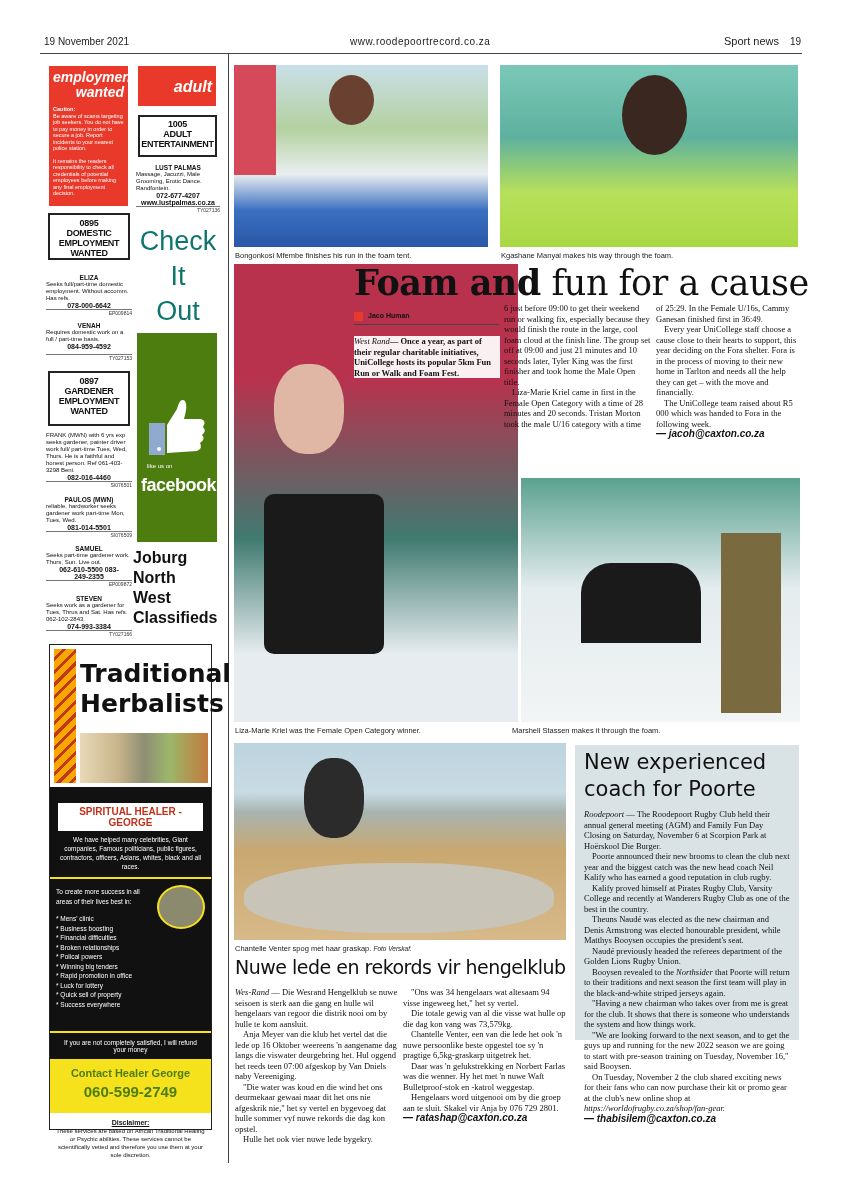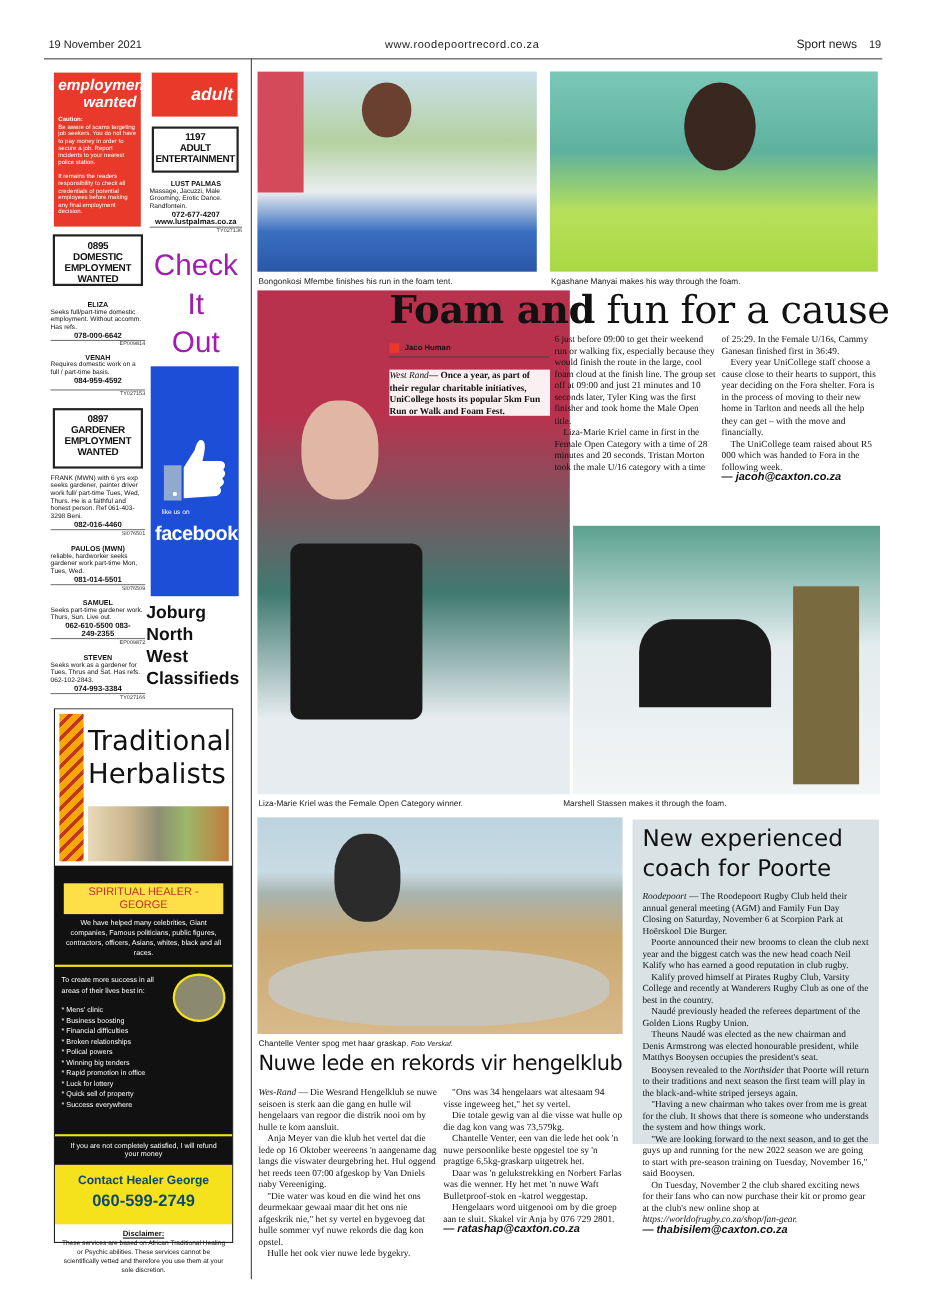--- a/index.html
+++ b/index.html
@@ -12,35 +12,35 @@
   .redbox{background:#e8392a;color:#fff}
   .emp{left:49px;top:66px;width:79px;height:140px;padding:4px}
   .emp .t{font-weight:bold;font-style:italic;font-size:14px;line-height:15px;text-align:right}
   .emp .b{font-size:5.5px;line-height:6.5px;margin-top:6px}
   .adult{left:138px;top:66px;width:78px;height:40px;font-weight:bold;font-style:italic;font-size:16px;text-align:right;padding:12px 4px 0 0}
   .catbox{border:2px solid #222;text-align:center;font-weight:bold;font-size:9px;line-height:10px;font-family:"Liberation Sans",sans-serif;letter-spacing:-0.3px}
   .ad{text-align:center;font-size:6px;line-height:7px}
   .ad .n{font-weight:bold;font-size:6.5px}
   .ad .ph{font-weight:bold;font-size:7px}
   .ad .code{text-align:right;font-size:5px;border-top:1px solid #777;color:#333}
-  .checkit{left:133px;top:224px;width:90px;text-align:center;font-size:27px;line-height:35px;color:#a21caf}
-  .fb{left:137px;top:333px;width:80px;height:209px;background:#1d4ed8;color:#fff}
+  .checkit{left:133px;top:224px;width:90px;text-align:center;font-size:27px;line-height:35px;color:#0f766e}
+  .fb{left:137px;top:333px;width:80px;height:209px;background:#4d7c0f;color:#fff}
   .fb .like{position:absolute;left:10px;top:130px;font-size:6px}
   .fb .word{position:absolute;left:4px;top:142px;font-size:18px;font-weight:bold;letter-spacing:-0.5px}
   .jnw{left:133px;top:548px;width:90px;text-align:left;font-weight:bold;font-size:16px;line-height:20px}
   .healer{left:49px;top:644px;width:163px;height:486px;border:1px solid #222}
   .healer .top{height:142px;background:#fff;position:relative}
   .healer .zig{position:absolute;left:4px;top:4px;width:22px;height:134px;background:repeating-linear-gradient(135deg,#f7a800 0 6px,#c0391b 6px 9px)}
-  .healer .title{position:absolute;left:30px;top:14px;width:130px;text-align:left;font-size:25px;line-height:30px;font-family:"DejaVu Sans",sans-serif;font-weight:400}
+  .healer .title{position:absolute;left:30px;top:14px;width:130px;text-align:right;font-size:25px;line-height:30px;font-family:"DejaVu Sans",sans-serif;font-weight:700}
   .healer .black{background:#111;color:#fff;height:244px;position:relative}
-  .healer .banner{margin:10px 8px 4px;background:#fde047;color:#c0321a;font-weight:normal;text-align:center;font-size:10px;padding:3px 0}
+  .healer .banner{margin:10px 8px 4px;background:#ffffff;color:#c0321a;font-weight:bold;text-align:center;font-size:10px;padding:3px 0}
   .healer .p1{font-size:6.5px;line-height:9px;text-align:center;padding:0 6px}
   .healer .list{font-size:6.5px;line-height:9.5px;padding:8px 6px}
   .healer .refund{font-size:6.5px;text-align:center;padding:6px 10px;border-top:2px solid #f6e21c}
-  .healer .contact{background:#f6e21c;text-align:center;padding:8px 0;color:#0c4a6e}
+  .healer .contact{background:#f6e21c;text-align:center;padding:8px 0;color:#4d7c0f}
   .healer .contact .c1{font-weight:bold;font-size:11px}
   .healer .contact .c2{font-weight:bold;font-size:15px;line-height:26px}
   .healer .disc{text-align:center;font-size:6px;line-height:8px;padding:6px 6px}
   .healer .disc .h{font-weight:bold;text-decoration:underline;font-size:7px}
   
   .photo{overflow:hidden}
   .cap{font-size:7.5px;color:#222}
   .headline{left:354px;top:262px;font-family:"DejaVu Serif",serif;font-size:35px;line-height:42px;color:#111;letter-spacing:-0.5px}
   .headline b{font-weight:bold}
   .byline{left:354px;top:312px;width:145px;font-size:7px;font-weight:bold;border-bottom:1px solid #444;padding-bottom:3px}
@@ -65,21 +65,21 @@
 
 <div class="abs redbox emp">
   <div class="t">employment</div>
   <div class="t">wanted</div>
   <div class="b"><b>Caution:</b><br><span>Be aware of scams targeting job seekers. You do not have to pay money in order to secure a job. Report incidents to your nearest police station.</span></div>
   <div class="b">It remains the readers responsibility to check all credentials of potential employees before making any final employment decision.</div>
 </div>
 
 <div class="abs redbox adult">adult</div>
 <div class="abs catbox" style="left:138px;top:115px;width:79px;height:42px;padding-top:2px">
-  <div>1197</div>
+  <div>1005</div>
   <div>ADULT</div>
   <div>ENTERTAINMENT</div>
 </div>
 <div class="abs ad" style="left:136px;top:164px;width:84px">
   <div class="n">LUST PALMAS</div>
   <div style="text-align:left">Massage, Jacuzzi, Male Grooming, Erotic Dance. Randfontein.</div>
   <div class="ph">072-677-4207</div>
   <div class="ph">www.lustpalmas.co.za</div>
   <div class="code">TY027136</div>
 </div>
@@ -252,20 +252,20 @@
   <p>Daar was 'n gelukstrekking en Norbert Farlas was die wenner. Hy het met 'n nuwe Waft Bulletproof-stok en -katrol weggestap.</p>
   <p>Hengelaars word uitgenooi om by die groep aan te sluit. Skakel vir Anja by 076 729 2801.</p>
   <p class="sig">— ratashap@caxton.co.za</p>
 </div>
 
 <div class="abs poorte col">
   <h2>New experienced coach for Poorte</h2>
   <p style="text-indent:0"><span class="em">Roodepoort</span> <span>— The Roodepoort Rugby Club held their annual general meeting (AGM) and Family Fun Day Closing on Saturday, November 6 at Scorpion Park at Hoërskool Die Burger.</span></p>
   <p>Poorte announced their new brooms to clean the club next year and the biggest catch was the new head coach Neil Kalify who has earned a good reputation in club rugby.</p>
   <p>Kalify proved himself at Pirates Rugby Club, Varsity College and recently at Wanderers Rugby Club as one of the best in the country.</p>
+  <p>Theuns Naudé was elected as the new chairman and Denis Armstrong was elected honourable president, while Matthys Booysen occupies the president's seat.</p>
   <p>Naudé previously headed the referees department of the Golden Lions Rugby Union.</p>
-  <p>Theuns Naudé was elected as the new chairman and Denis Armstrong was elected honourable president, while Matthys Booysen occupies the president's seat.</p>
   <p><span>Booysen revealed to the </span><i>Northsider</i><span> that Poorte will return to their traditions and next season the first team will play in the black-and-white striped jerseys again.</span></p>
   <p>"Having a new chairman who takes over from me is great for the club. It shows that there is someone who understands the system and how things work.</p>
   <p>"We are looking forward to the next season, and to get the guys up and running for the new 2022 season we are going to start with pre-season training on Tuesday, November 16," said Booysen.</p>
   <p><span>On Tuesday, November 2 the club shared exciting news for their fans who can now purchase their kit or promo gear at the club's new online shop at </span><i>https://worldofrugby.co.za/shop/fan-gear.</i></p>
   <p class="sig">— thabisilem@caxton.co.za</p>
 </div>
 
 </body></html>

